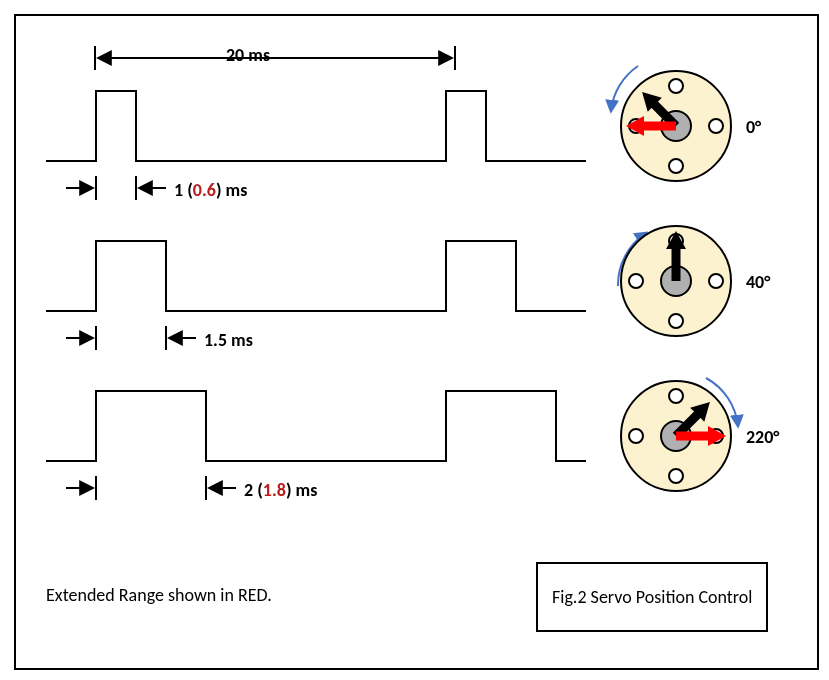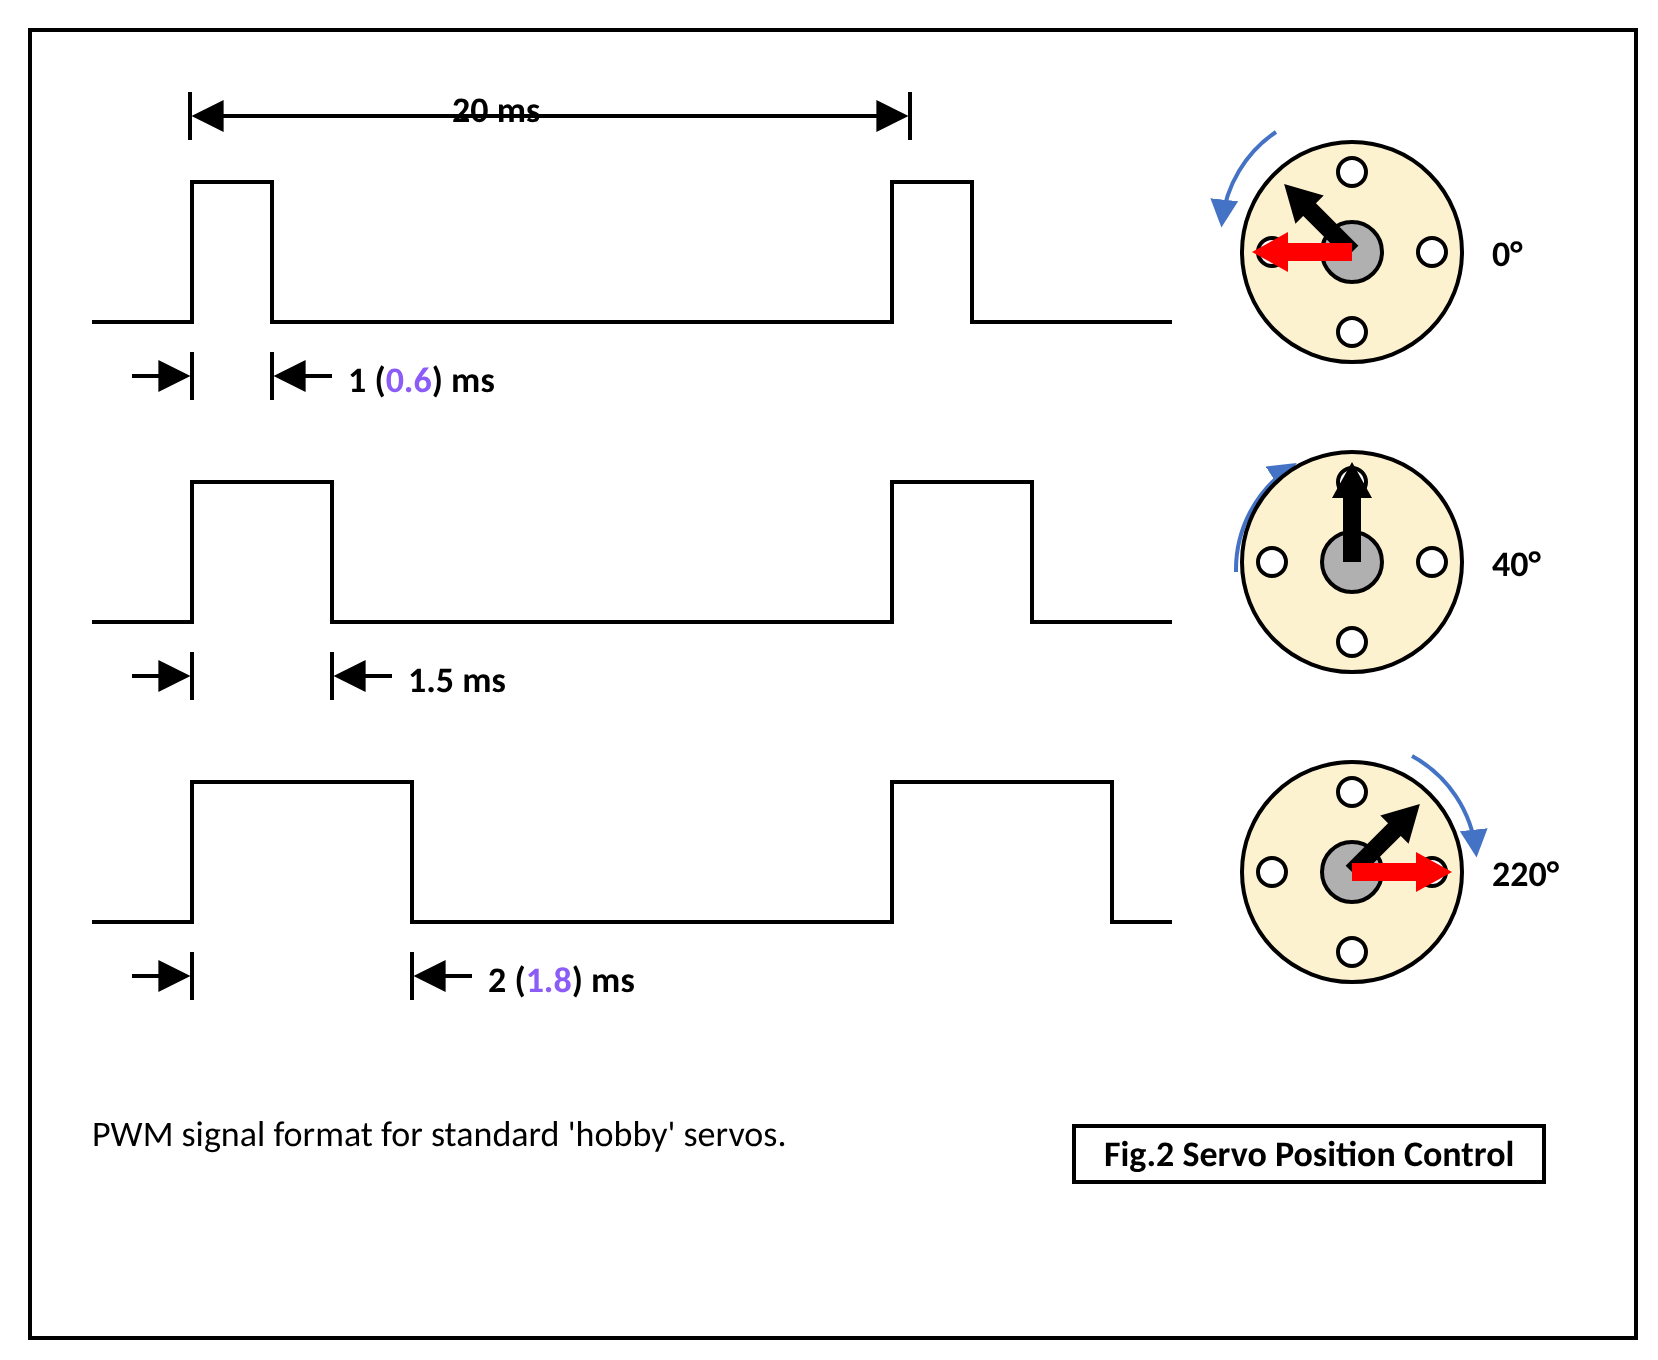--- a/index.html
+++ b/index.html
@@ -1,21 +1,21 @@
 <!DOCTYPE html>
 <html><head>
 <meta charset="utf-8">
 <style>
   html,body{margin:0;padding:0;background:#fff;font-family:"Calibri","Segoe UI",Arial,sans-serif;color:#000;}
   .page{position:relative;width:665px;height:680px;}
   .frame{position:absolute;left:14px;top:14px;width:801px;height:652px;border:2px solid #000;}
   .label{position:absolute;font-size:18px;white-space:nowrap;}
-  .red{color:#8b5cf6;font-weight:bold;}
+  .red{color:#b91c1c;font-weight:bold;}
   .caption{position:absolute;font-size:18px;}
-  .figbox{position:absolute;border:2px solid #000;padding:2px 14px;font-size:18px;font-weight:bold;background:#fff;}
+  .figbox{position:absolute;border:2px solid #000;padding:22px 14px;font-size:18px;font-weight:normal;background:#fff;}
   .angle{position:absolute;font-size:18px;font-weight:bold;}
   svg{position:absolute;overflow:visible;}
 </style>
 </head>
 <body>
 
 <div class="page">
 <div class="frame">
 
 <svg width="0" height="0">
@@ -68,21 +68,21 @@
 <svg style="left:30px;top:460px" width="300" height="30">
   <line x1="50" y1="0" x2="50" y2="24" stroke="#000" stroke-width="2"></line>
   <line x1="160" y1="0" x2="160" y2="24" stroke="#000" stroke-width="2"></line>
   <line x1="20" y1="12" x2="46" y2="12" stroke="#000" stroke-width="2" marker-end="url(#ah)"></line>
   <line x1="190" y1="12" x2="164" y2="12" stroke="#000" stroke-width="2" marker-end="url(#ah)"></line>
 </svg>
 <div class="label" style="left:228px;top:463px;font-weight:bold">
   <span>2 (</span><span class="red">1.8</span><span>) ms</span>
 </div>
 
-<div class="caption" style="left:30px;top:540px">PWM signal format for standard 'hobby' servos.</div>
+<div class="caption" style="left:30px;top:568px">Extended Range shown in RED.</div>
 
 <div class="figbox" style="left:520px;top:546px"><span>Fig.2 Servo Position Control</span></div>
 
 <svg style="left:590px;top:40px" width="160" height="140">
 
   <path d="M 32 10 A 62 62 0 0 0 5 55" fill="none" stroke="#4472C4" stroke-width="2" marker-end="url(#ahBlue)"></path>
   <circle cx="70" cy="70" r="55" fill="#FDF2CF" stroke="#000" stroke-width="2"></circle>
   <circle cx="70" cy="70" r="15" fill="#B0B0B0" stroke="#000" stroke-width="2"></circle>
   <circle cx="70" cy="30" r="7" fill="#fff" stroke="#000" stroke-width="2"></circle>
   <circle cx="70" cy="110" r="7" fill="#fff" stroke="#000" stroke-width="2"></circle>

